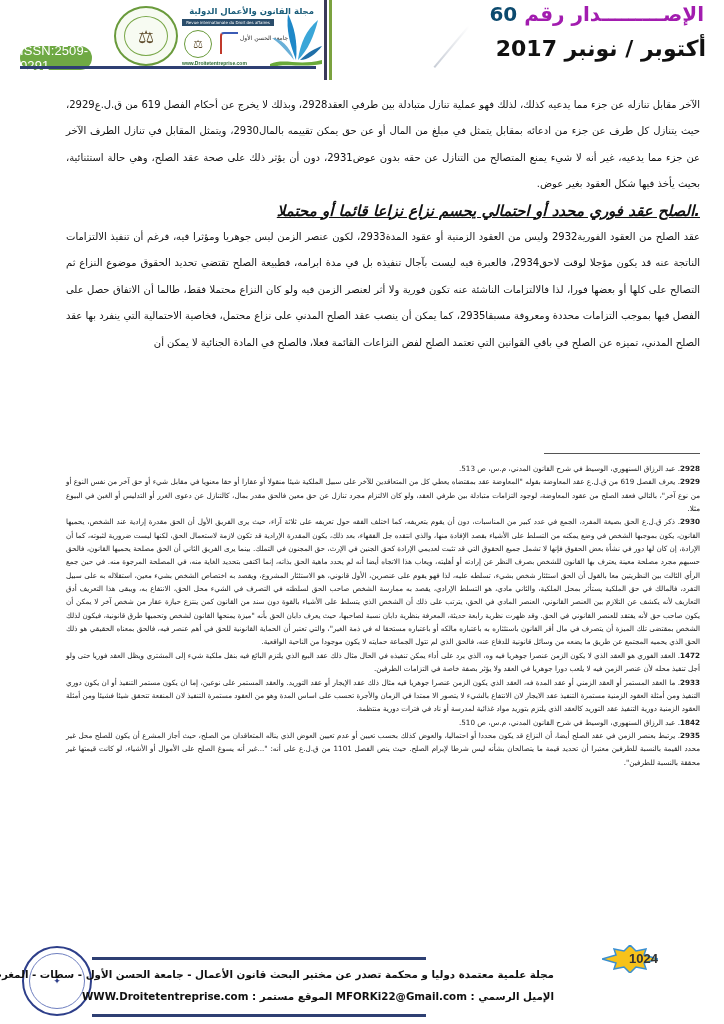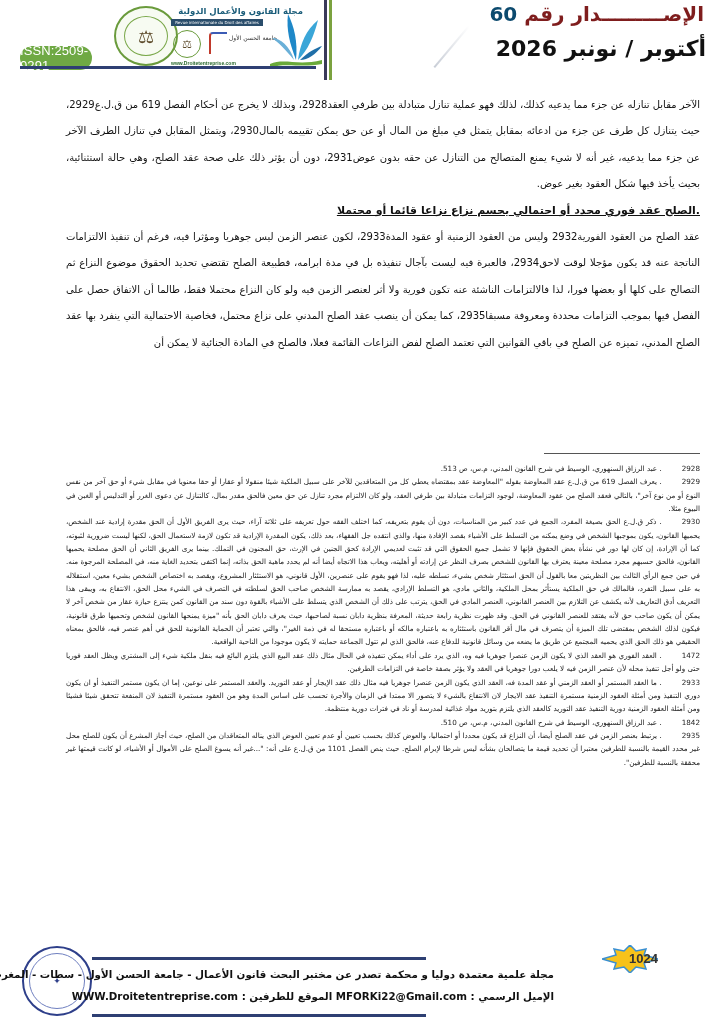--- a/index.html
+++ b/index.html
@@ -14,47 +14,47 @@
     font-family: "Liberation Sans", sans-serif; font-size: 13px; font-weight: normal;
     display: flex; align-items: center; justify-content: center; letter-spacing: 0.1px; margin-top: 20px;
   }
   .header-rule { position: absolute; left: 20px; top: 66px; width: 296px; height: 3px; background: #2e3f73; }
   .lab-seal {
     position: absolute; left: 114px; top: 6px; width: 64px; height: 60px; border-radius: 50%;
     border: 2px solid #6a9b3c; background: #f7fbf2;
     display: flex; align-items: center; justify-content: center;
   }
   .lab-seal .inner { width: 44px; height: 40px; border-radius: 50%; border: 1px solid #7aa84a; display:flex; align-items:center; justify-content:center; font-size: 18px; color:#5c4a2a; }
-  .journal-logo { position: absolute; left: 167px; top: 6px; width: 140px; height: 62px; }
+  .journal-logo { position: absolute; left: 178px; top: 6px; width: 140px; height: 62px; }
   .journal-title-ar { position: absolute; right: 4px; top: 0; font-size: 8.5px; color: #1b5d7a; font-weight: bold; direction: rtl; white-space: nowrap; }
   .journal-title-fr { position: absolute; left: 4px; top: 13px; width: 92px; height: 7px; background: #2a4d6b; color: #fff; font-size: 4px; line-height: 7px; text-align: center; overflow: hidden; }
   .mini-seal { position: absolute; left: 6px; top: 24px; width: 28px; height: 28px; border-radius: 50%; border: 1.5px solid #6a9b3c; display:flex; align-items:center; justify-content:center; font-size: 11px; color:#5c4a2a; }
   .uni-mark { position: absolute; left: 42px; top: 26px; width: 18px; height: 22px; border-left: 2px solid #c0392b; border-top: 2px solid #3b5bb5; border-radius: 4px 0 0 0; }
   .uni-name { position: absolute; left: 62px; top: 28px; font-size: 6px; color:#333; direction: rtl; white-space: nowrap; }
   .journal-url { position: absolute; left: 4px; top: 54px; font-size: 5px; color: #2a6a2f; font-weight: bold; font-family: "Liberation Sans", sans-serif; }
   .book-leaves { position: absolute; left: 270px; top: 8px; width: 52px; height: 60px; }
   .vbar { position: absolute; top: 0; width: 3px; height: 80px; }
   .vbar.a { left: 324px; background: #3a3a5a; }
   .vbar.b { left: 329px; background: #7ba23f; }
   .issue-line { position: absolute; right: 20px; top: 2px; direction: rtl; font-family: "DejaVu Sans", sans-serif; font-weight: bold; font-size: 20px; white-space: nowrap; }
-  .issue-label { color: #7f1d1d; }
+  .issue-label { color: #a21caf; }
   .issue-num { color: #0c4a6e; }
   .issue-date { position: absolute; right: 18px; top: 36px; direction: rtl; font-weight: bold; font-size: 22px; color: #111; white-space: nowrap; }
   .slash-deco { position: absolute; left: 468px; top: 26px; width: 2px; height: 54px; background: linear-gradient(#fff, #c8cdd6); transform: rotate(40deg); transform-origin: top; }
 
   
   .main { position: absolute; left: 66px; top: 92px; width: 634px; direction: rtl; text-align: justify; }
   .para { font-family: "DejaVu Sans", sans-serif; font-size: 10px; line-height: 26.4px; color: #111; }
-  .heading { font-family: "DejaVu Sans", sans-serif; font-weight: bold; font-size: 11px; line-height: 26.4px; text-decoration: underline; text-align: right; }
+  .heading { font-family: "DejaVu Sans", sans-serif; font-weight: bold; font-size: 15px; line-height: 26.4px; text-decoration: underline; text-align: right; font-style: italic; }
 
   
   .fn-rule { position: absolute; left: 544px; top: 453px; width: 156px; height: 1px; background: #555; }
   .footnotes { position: absolute; left: 66px; top: 462px; width: 634px; direction: rtl; text-align: justify; }
   .fn { font-family: "DejaVu Sans", sans-serif; font-size: 7.2px; line-height: 13.35px; color: #222; }
-  .fn .fnum { font-weight: normal; margin-left: 20px; }
+  .fn .fnum { font-weight: bold; }
 
   
   .footer { position: absolute; left: 0; top: 940px; width: 724px; height: 84px; }
   .footer-seal { position: absolute; left: 22px; top: 6px; width: 70px; height: 70px; border-radius: 50%; border: 2px solid #2e3f8a; display:flex; align-items:center; justify-content:center; }
   .footer-seal .ring { width: 56px; height: 56px; border-radius: 50%; border: 1px solid #6f7fc0; display:flex; align-items:center; justify-content:center; font-size: 9px; color:#2e3f8a; }
   .footer-rule { position: absolute; left: 92px; width: 334px; height: 3px; background: #2e3f73; }
   .footer-rule.top { top: 17px; }
   .footer-rule.bottom { top: 74px; }
   .page-badge { position: absolute; left: 602px; top: 5px; width: 56px; height: 28px; }
   .page-badge svg { position: absolute; left: 0; top: 0; }
@@ -91,21 +91,21 @@
 
   <div class="header-rule"></div>
   <div class="vbar a"></div>
   <div class="vbar b"></div>
   <div class="slash-deco"></div>
 
   <div class="issue-line">
     <span class="issue-label">الإصـــــــــدار رقم</span>
     <span class="issue-num">60</span>
   </div>
-  <div class="issue-date">أكتوبر / نونبر 2026</div>
+  <div class="issue-date">أكتوبر / نونبر 2017</div>
 </div>
 
 <div class="main">
   <p class="para">الآخر مقابل تنازله عن جزء مما يدعيه كذلك، لذلك فهو عملية تنازل متبادلة بين طرفي العقد2928، وبذلك لا يخرج عن أحكام الفصل 619 من ق.ل.ع2929، حيث يتنازل كل طرف عن جزء من ادعائه بمقابل يتمثل في مبلغ من المال أو عن حق يمكن تقييمه بالمال2930، ويتمثل المقابل في تنازل الطرف الآخر عن جزء مما يدعيه، غير أنه لا شيء يمنع المتصالح من التنازل عن حقه بدون عوض2931، دون أن يؤثر ذلك على صحة عقد الصلح، وهي حالة استثنائية، بحيث يأخذ فيها شكل العقود بغير عوض.</p>
   <p class="heading">.الصلح عقد فوري محدد أو احتمالي يحسم نزاع نزاعا قائما أو محتملا</p>
   <p class="para">عقد الصلح من العقود الفورية2932 وليس من العقود الزمنية أو عقود المدة2933، لكون عنصر الزمن ليس جوهريا ومؤثرا فيه، فرغم أن تنفيذ الالتزامات الناتجة عنه قد يكون مؤجلا لوقت لاحق2934، فالعبرة فيه ليست بآجال تنفيذه بل في مدة ابرامه، فطبيعة الصلح تقتضي تحديد الحقوق موضوع النزاع ثم التصالح على كلها أو بعضها فورا، لذا فالالتزامات الناشئة عنه تكون فورية ولا أثر لعنصر الزمن فيه ولو كان النزاع محتملا فقط، طالما أن الاتفاق حصل على الفصل فيها بموجب التزامات محددة ومعروفة مسبقا2935، كما يمكن أن ينصب عقد الصلح المدني على نزاع محتمل، فخاصية الاحتمالية التي ينفرد بها عقد الصلح المدني، تميزه عن الصلح في باقي القوانين التي تعتمد الصلح لفض النزاعات القائمة فعلا، فالصلح في المادة الجنائية لا يمكن أن</p>
 </div>
 
 <div class="fn-rule"></div>
 <div class="footnotes">
@@ -123,15 +123,15 @@
     <div class="ring">✦</div>
   </div>
   <div class="footer-rule top"></div>
   <div class="page-badge">
     <svg width="56" height="28" viewBox="0 0 56 28">
       <polygon points="28,0 34,6 44,4 42,10 56,14 42,18 44,24 34,22 28,28 22,22 12,24 14,18 0,14 14,10 12,4 22,6" fill="#f7c21a" stroke="#3a8fd0" stroke-width="1.5"></polygon>
     </svg>
     <span>1024</span>
   </div>
   <div class="footer-line1">مجلة علمية معتمدة  دوليا و محكمة تصدر عن مختبر البحث قانون الأعمال - جامعة الحسن الأول - سطات - المغرب</div>
-  <div class="footer-line2">الإميل الرسمي :  MFORKi22@Gmail.com  الموقع للطرفين : WWW.Droitetentreprise.com</div>
+  <div class="footer-line2">الإميل الرسمي :  MFORKi22@Gmail.com  الموقع مستمر : WWW.Droitetentreprise.com</div>
   <div class="footer-rule bottom"></div>
 </div>
 
 </body></html>

